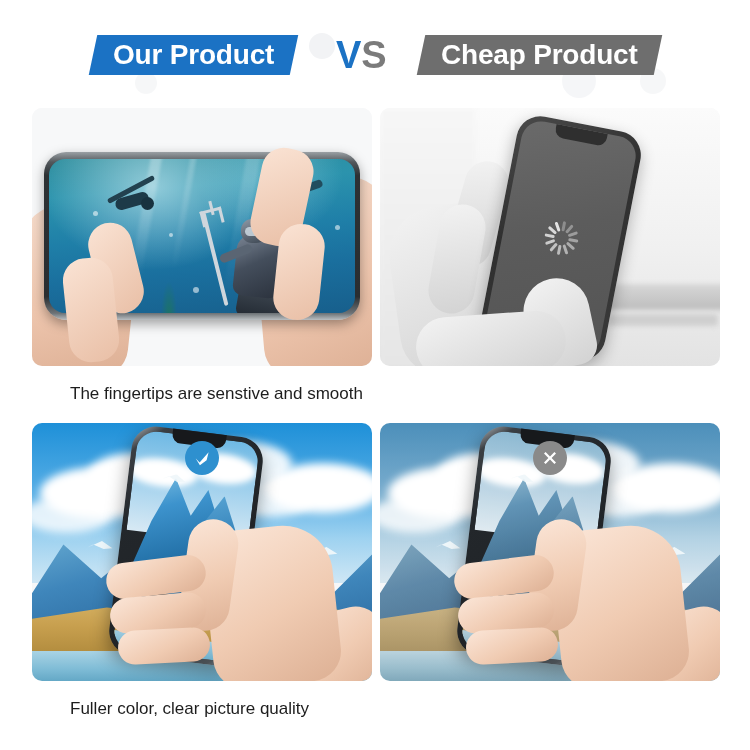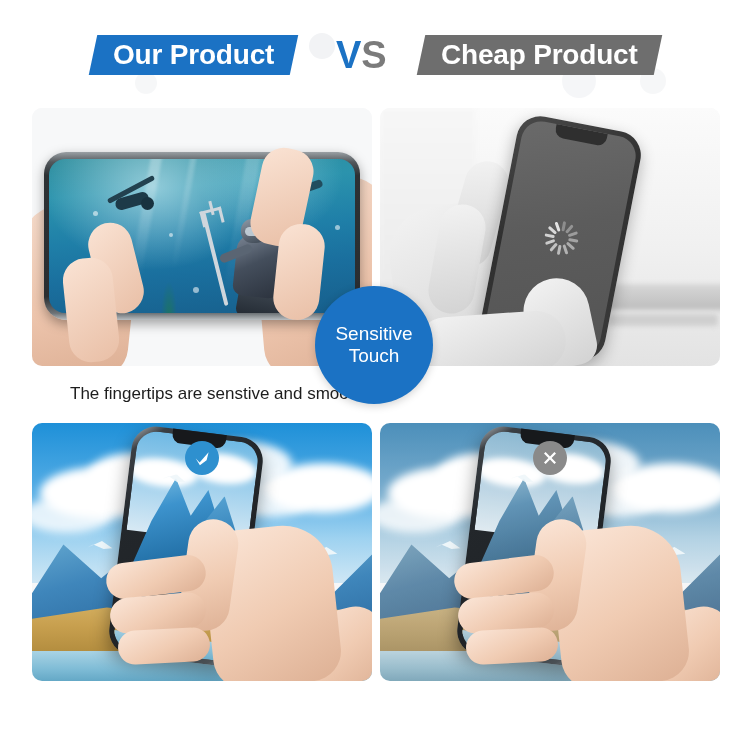--- a/index.html
+++ b/index.html
@@ -582,24 +582,20 @@
             </div>
           </div>
 
           <div class="hand-gray hg-thumb"></div>
           <div class="hand-gray hg-bottom"></div>
         </div>
       </div>
 
     </div>
 
-    <div class="feature-circle fc-top">
-      <span class="fc-line1">Sensitive</span>
-      <span class="fc-line2">Touch</span>
-    </div>
 
     <div class="badge badge-ok bd-tl">
       <svg width="20" height="20" viewBox="0 0 20 20">
         <path d="M3.6 10.2 L7.6 14.4 L16.6 4.2 L14.6 12.2 L7.9 17.2 Z" fill="#ffffff"></path>
       </svg>
     </div>
     <div class="badge badge-no bd-tr">
       <svg width="18" height="18" viewBox="0 0 18 18">
         <path d="M3 4.6 L4.6 3 L9 7.4 L13.4 3 L15 4.6 L10.6 9 L15 13.4 L13.4 15 L9 10.6 L4.6 15 L3 13.4 L7.4 9 Z" fill="#ffffff"></path>
       </svg>
@@ -643,20 +639,21 @@
               </div>
             </div>
           </div>
           <div class="hand-land hl-palm"></div>
           <div class="hand-land hl-thumb"></div>
           <div class="hand-land hl-f1"></div>
           <div class="hand-land hl-f2"></div>
           <div class="hand-land hl-f3"></div>
         </div>
       </div>
+      <div class="caption cap-left">Fuller color, clear picture quality</div>
     </div>
 
     <div class="cell cell-right">
       <div class="photo">
         <div class="scene-land dull">
           <div class="sky"></div>
           <div class="cloud c1"></div>
           <div class="cloud c2"></div>
           <div class="cloud c3"></div>
           <div class="cloud c4"></div>

